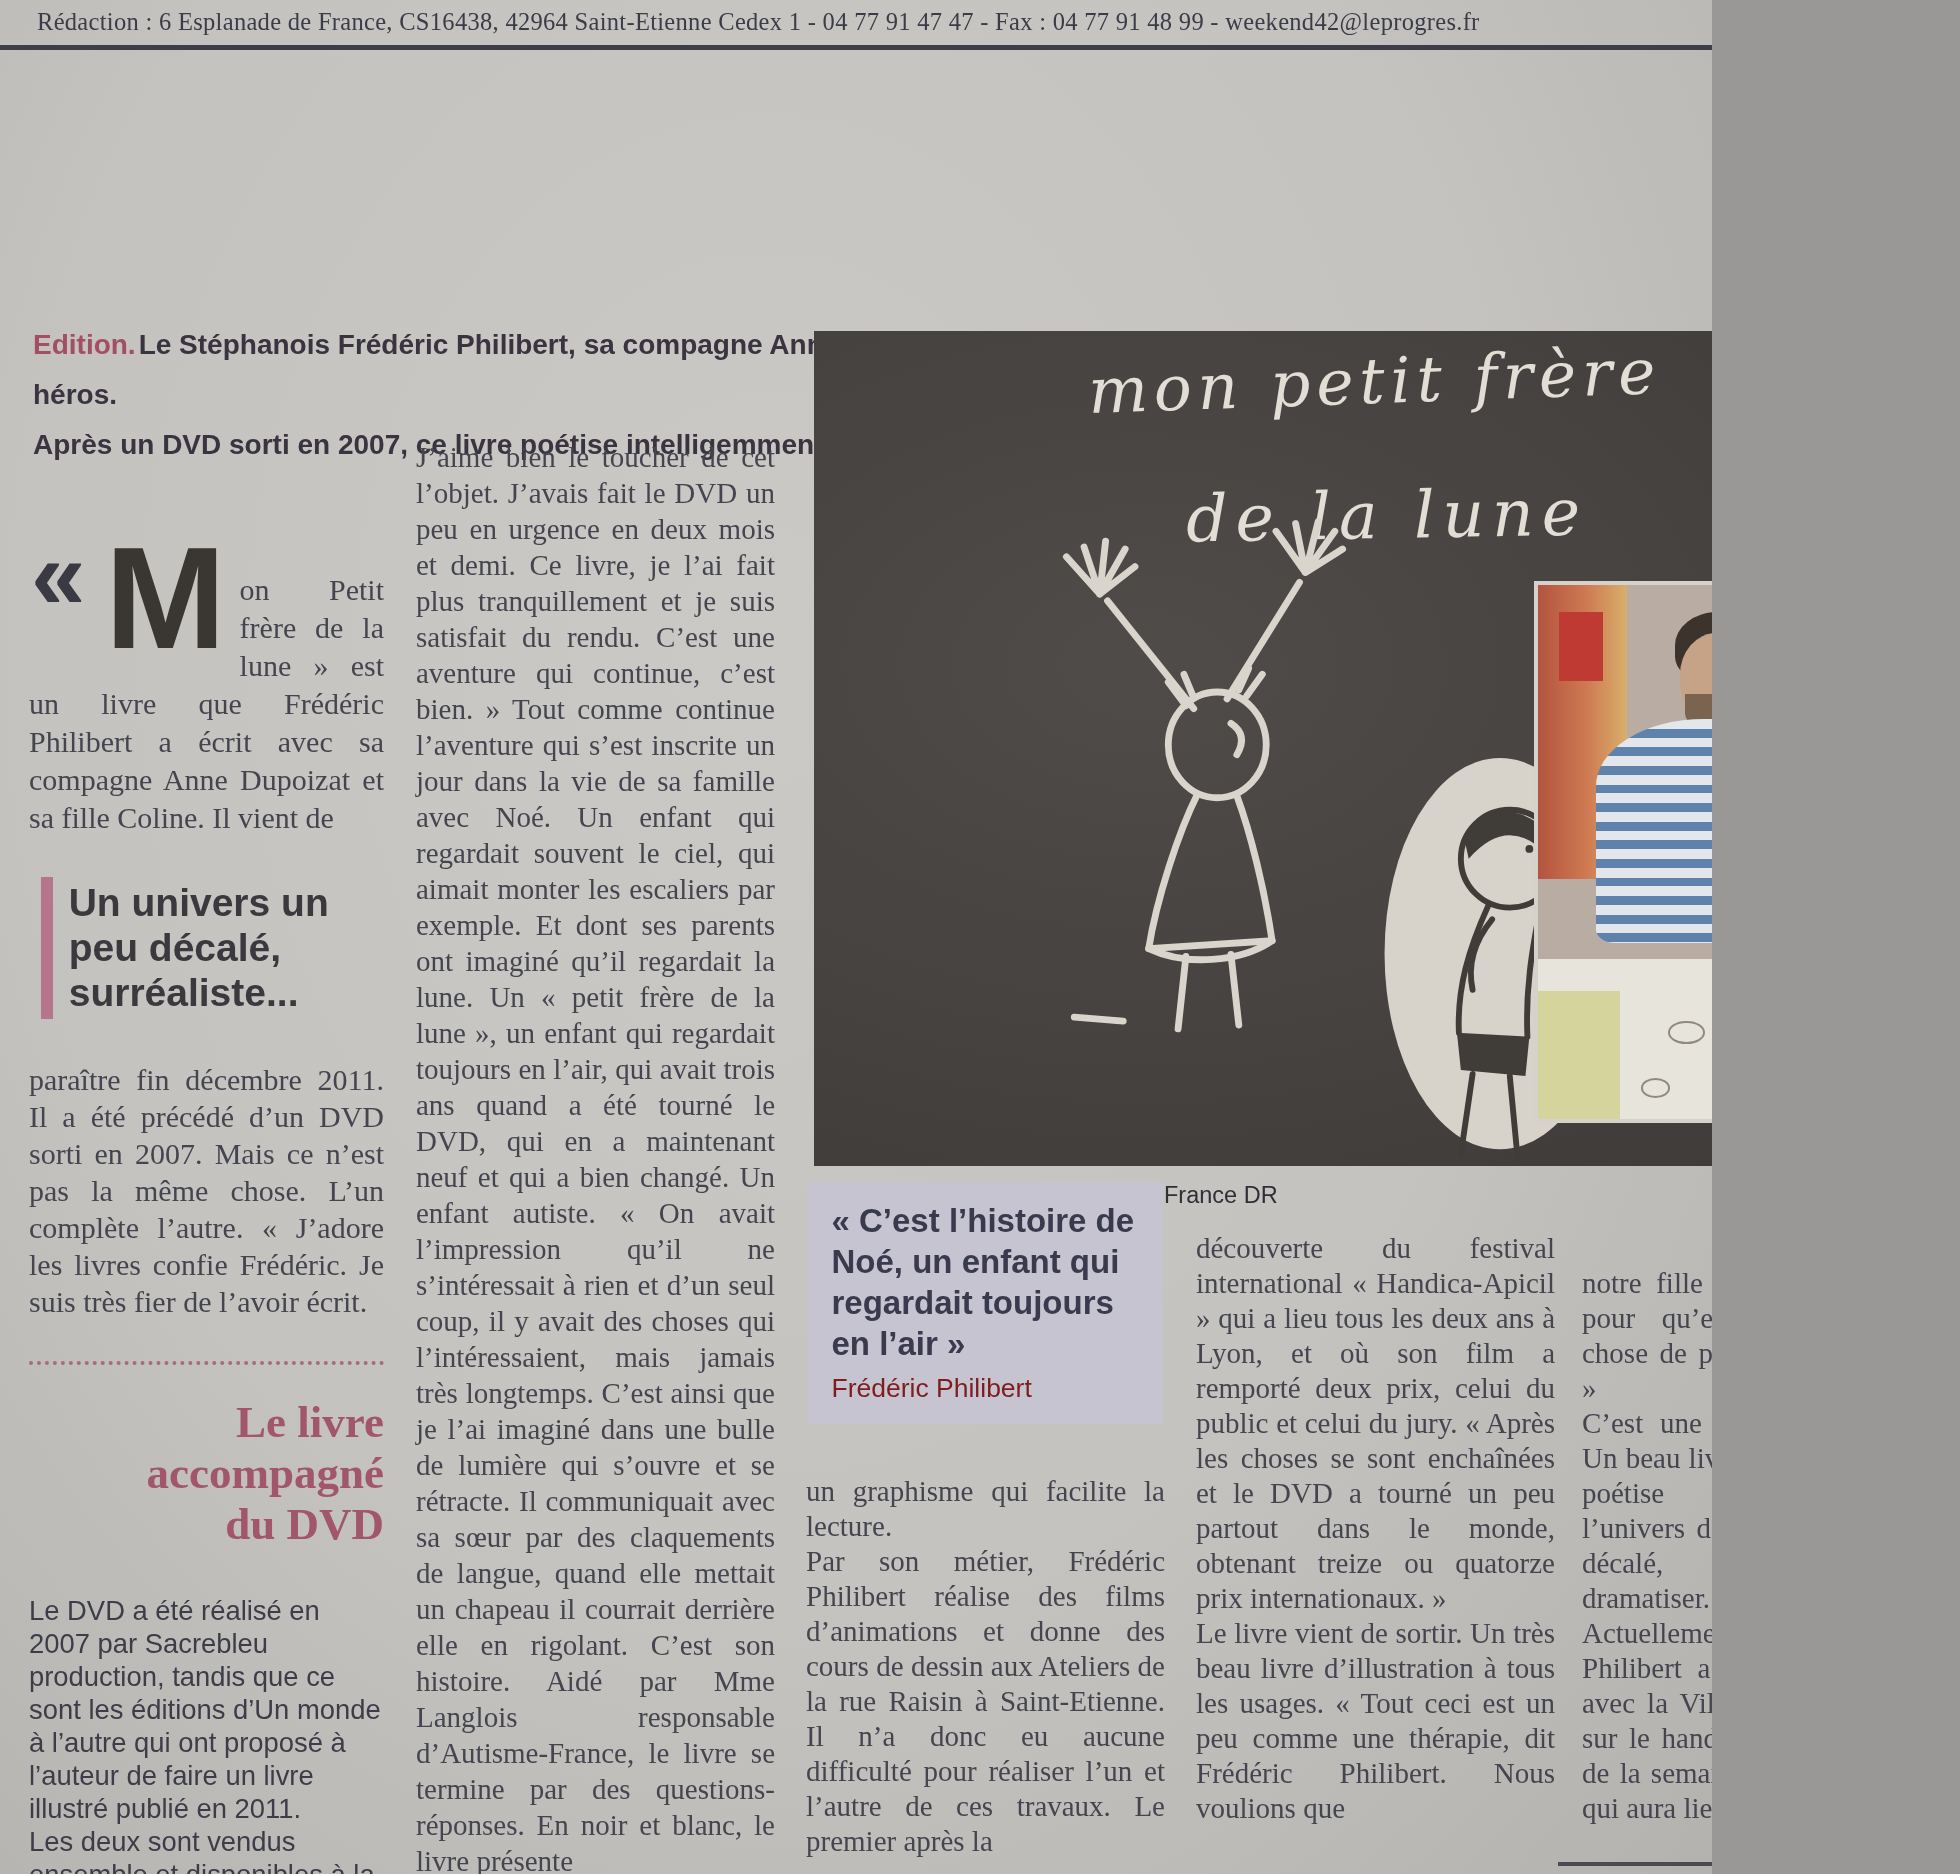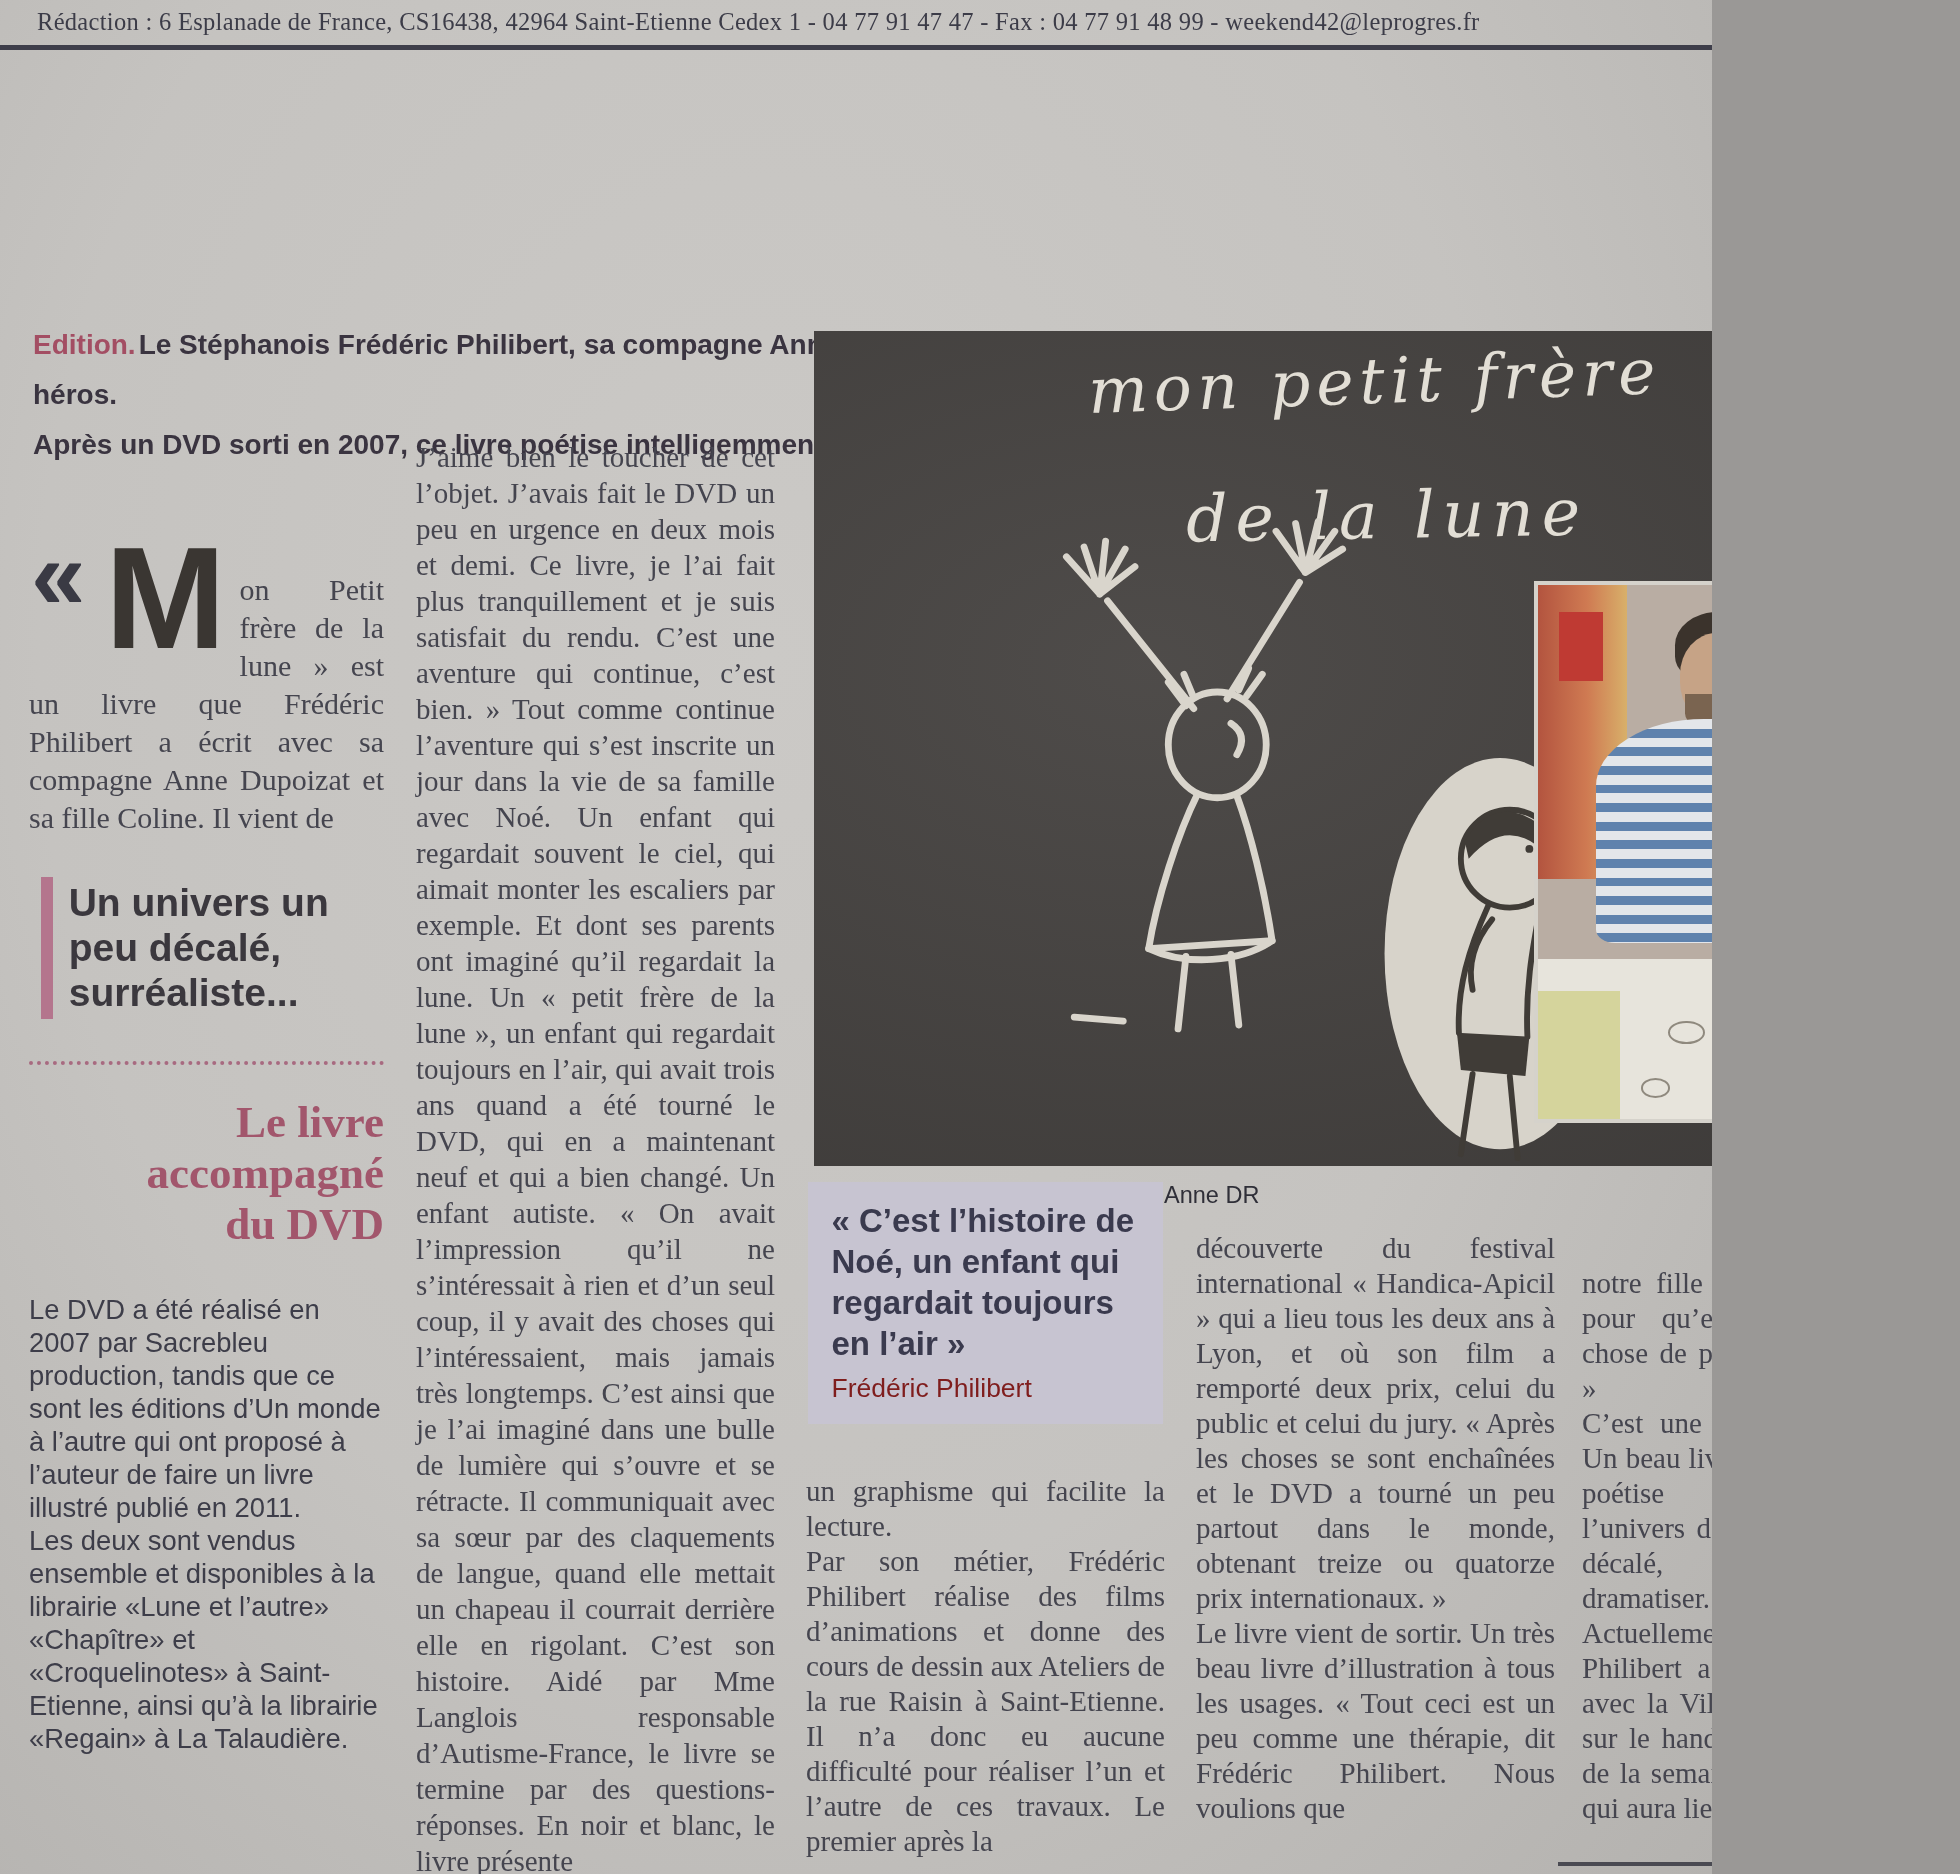--- a/index.html
+++ b/index.html
@@ -73,20 +73,21 @@
   <div class="lead"><span class="kicker">Edition.</span><span>Le Stéphanois Frédéric Philibert, sa compagne Anne et sa fille Coline cosignent un ouvrage dont Noé, enfant autiste, est le petit héros.
 Après un DVD sorti en 2007, ce livre poétise intelligemment l’univers de l’enfant.</span></div>
 
   <div class="col col1">
     <div class="intro">
       <span class="openquote">«</span>
       <span class="dropcap">M</span>
       <span>on Petit frère de la lune » est un livre que Frédéric Philibert a écrit avec sa compagne Anne Dupoizat et sa fille Coline. Il vient de</span>
     </div>
     <div class="subhead">Un univers un peu décalé, surréaliste...</div>
+    <div class="afterp">paraître fin décembre 2011. Il a été précédé d’un DVD sorti en 2007. Mais ce n’est pas la même chose. L’un complète l’autre. « J’adore les livres confie Frédéric. Je suis très fier de l’avoir écrit.</div>
     <div class="dotsep"></div>
     <div class="boxtitle">Le livre
 accompagné
 du DVD</div>
     <div class="boxtext">Le DVD a été réalisé en 2007 par Sacrebleu production, tandis que ce sont les éditions d’Un monde à l’autre qui ont proposé à l’auteur de faire un livre illustré publié en 2011.
 Les deux sont vendus ensemble et disponibles à la librairie «Lune et l’autre» «Chapître» et «Croquelinotes» à Saint-Etienne, ainsi qu’à la librairie «Regain» à La Talaudière.</div>
   </div>
 
   <div class="col col2 serif30">J’aime bien le toucher de cet l’objet. J’avais fait le DVD un peu en urgence en deux mois et demi. Ce livre, je l’ai fait plus tranquillement et je suis satisfait du rendu. C’est une aventure qui continue, c’est bien. » Tout comme continue l’aventure qui s’est inscrite un jour dans la vie de sa famille avec Noé. Un enfant qui regardait souvent le ciel, qui aimait monter les escaliers par exemple. Et dont ses parents ont imaginé qu’il regardait la lune. Un « petit frère de la lune », un enfant qui regardait toujours en l’air, qui avait trois ans quand a été tourné le DVD, qui en a maintenant neuf et qui a bien changé. Un enfant autiste. « On avait l’impression qu’il ne s’intéressait à rien et d’un seul coup, il y avait des choses qui l’intéressaient, mais jamais très longtemps. C’est ainsi que je l’ai imaginé dans une bulle de lumière qui s’ouvre et se rétracte. Il communiquait avec sa sœur par des claquements de langue, quand elle mettait un chapeau il courrait derrière elle en rigolant. C’est son histoire. Aidé par Mme Langlois responsable d’Autisme-France, le livre se termine par des questions-réponses. En noir et blanc, le livre présente</div>
 
@@ -135,21 +136,21 @@
       <div class="face"></div>
       <div class="beard"></div>
       <div class="sweater"></div>
       <div class="desk"></div>
       <div class="paper"></div>
       <div class="sk" style="left:38%;bottom:14%;width:33px;height:19.6px;"></div>
       <div class="sk" style="left:62%;bottom:8%;width:39px;height:21.6px;"></div>
       <div class="sk" style="left:30%;bottom:4%;width:25.5px;height:15.7px;"></div>
     </div>
   </div>
-  <div class="caption">Anne DR</div>
+  <div class="caption">France DR</div>
 
   <div class="pullquote">
     <div class="pq-text">« C’est l’histoire de Noé, un enfant qui regardait toujours en l’air »</div>
     <div class="pq-attr">Frédéric Philibert</div>
   </div>
 
   <div class="col col3">un graphisme qui facilite la lecture.
 Par son métier, Frédéric Philibert réalise des films d’animations et donne des cours de dessin aux Ateliers de la rue Raisin à Saint-Etienne. Il n’a donc eu aucune difficulté pour réaliser l’un et l’autre de ces travaux. Le premier après la</div>
   <div class="col col4">découverte du festival international « Handica-Apicil » qui a lieu tous les deux ans à Lyon, et où son film a remporté deux prix, celui du public et celui du jury. « Après les choses se sont enchaînées et le DVD a tourné un peu partout dans le monde, obtenant treize ou quatorze prix internationaux. »
 Le livre vient de sortir. Un très beau livre d’illustration à tous les usages. « Tout ceci est un peu comme une thérapie, dit Frédéric Philibert. Nous voulions que</div>

